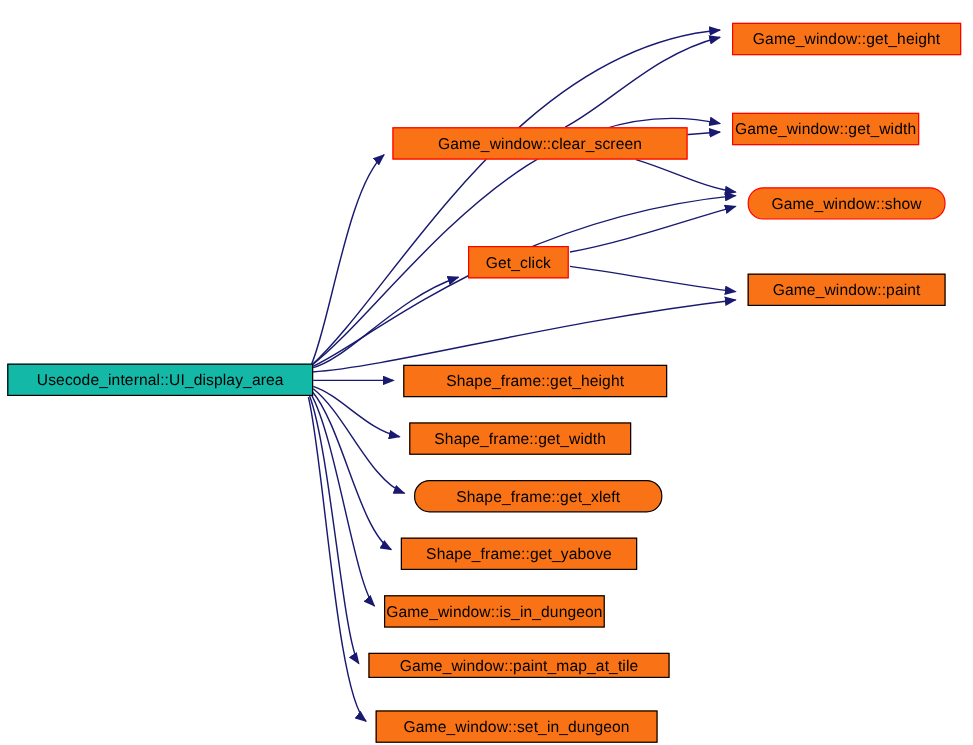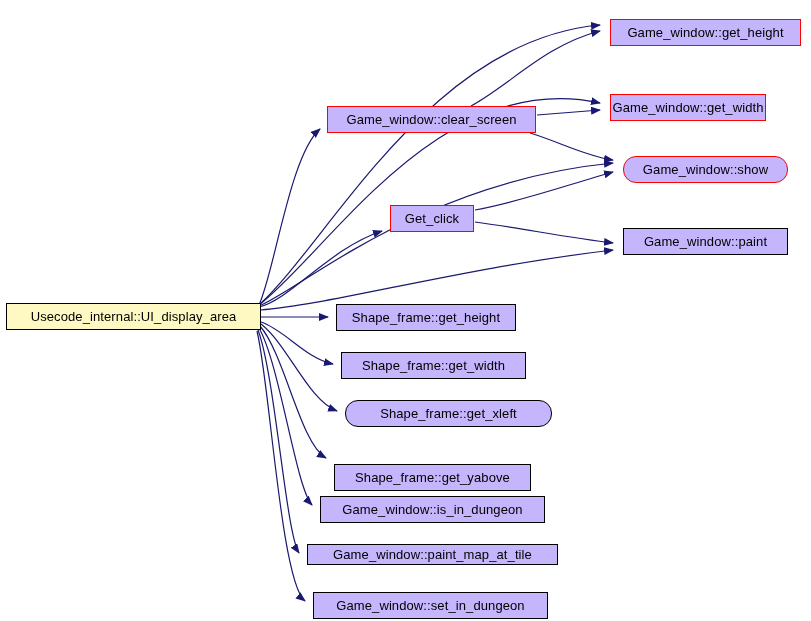--- a/index.html
+++ b/index.html
@@ -24,33 +24,33 @@
     width: 811px;
     height: 621px;
     pointer-events: none;
   }
   .node {
     position: absolute;
     box-sizing: border-box;
     display: flex;
     align-items: center;
     justify-content: center;
-    background: #c4b5fd;
+    background: #f97316;
     border: 1px solid #000000;
     font-size: 13px;
     line-height: 1;
     color: #000000;
     white-space: nowrap;
     letter-spacing: 0.1px;
   }
   .node.red {
     border-color: #ff0000;
   }
   .node.root {
-    background: #fef9c3;
+    background: #14b8a6;
     border-color: #000000;
     justify-content: center;
   }
   .node-label {
     display: block;
     padding: 0 6px;
   }
 </style>
 </head>
 <body>
@@ -86,45 +86,45 @@
   <div id="nodes">
       <div class="node root" style="left: 6px; top: 303px; width: 255px; height: 27px;">
         <span class="node-label">Usecode_internal::UI_display_area</span>
       </div>
       <div class="node red" style="left: 610px; top: 19px; width: 191px; height: 27px;">
         <span class="node-label">Game_window::get_height</span>
       </div>
       <div class="node red" style="left: 610px; top: 94px; width: 156px; height: 27px;">
         <span class="node-label">Game_window::get_width</span>
       </div>
-      <div class="node red" style="left: 327px; top: 106px; width: 209px; height: 27px;">
+      <div class="node red" style="left: 327px; top: 106px; width: 246px; height: 27px;">
         <span class="node-label">Game_window::clear_screen</span>
       </div>
       <div class="node red" style="left: 623px; top: 156px; width: 165px; height: 27px; border-radius: 13px;">
         <span class="node-label">Game_window::show</span>
       </div>
       <div class="node red" style="left: 390px; top: 205px; width: 84px; height: 27px;">
         <span class="node-label">Get_click</span>
       </div>
       <div class="node" style="left: 623px; top: 228px; width: 165px; height: 27px;">
         <span class="node-label">Game_window::paint</span>
       </div>
-      <div class="node" style="left: 336px; top: 304px; width: 180px; height: 27px;">
+      <div class="node" style="left: 336px; top: 304px; width: 220px; height: 27px;">
         <span class="node-label">Shape_frame::get_height</span>
       </div>
       <div class="node" style="left: 341px; top: 352px; width: 185px; height: 27px; text-align: right;">
         <span class="node-label">Shape_frame::get_width</span>
       </div>
       <div class="node" style="left: 345px; top: 400px; width: 207px; height: 27px; border-radius: 13px;">
         <span class="node-label">Shape_frame::get_xleft</span>
       </div>
-      <div class="node" style="left: 334px; top: 448px; width: 197px; height: 27px; margin-top: 16px;">
+      <div class="node" style="left: 334px; top: 448px; width: 197px; height: 27px;">
         <span class="node-label">Shape_frame::get_yabove</span>
       </div>
-      <div class="node" style="left: 320px; top: 496px; width: 225px; height: 27px;">
+      <div class="node" style="left: 320px; top: 496px; width: 184px; height: 27px;">
         <span class="node-label">Game_window::is_in_dungeon</span>
       </div>
       <div class="node" style="left: 307px; top: 544px; width: 251px; height: 21px;">
         <span class="node-label">Game_window::paint_map_at_tile</span>
       </div>
       <div class="node" style="left: 313px; top: 592px; width: 235px; height: 27px;">
         <span class="node-label">Game_window::set_in_dungeon</span>
       </div>
     </div>
 </div>

